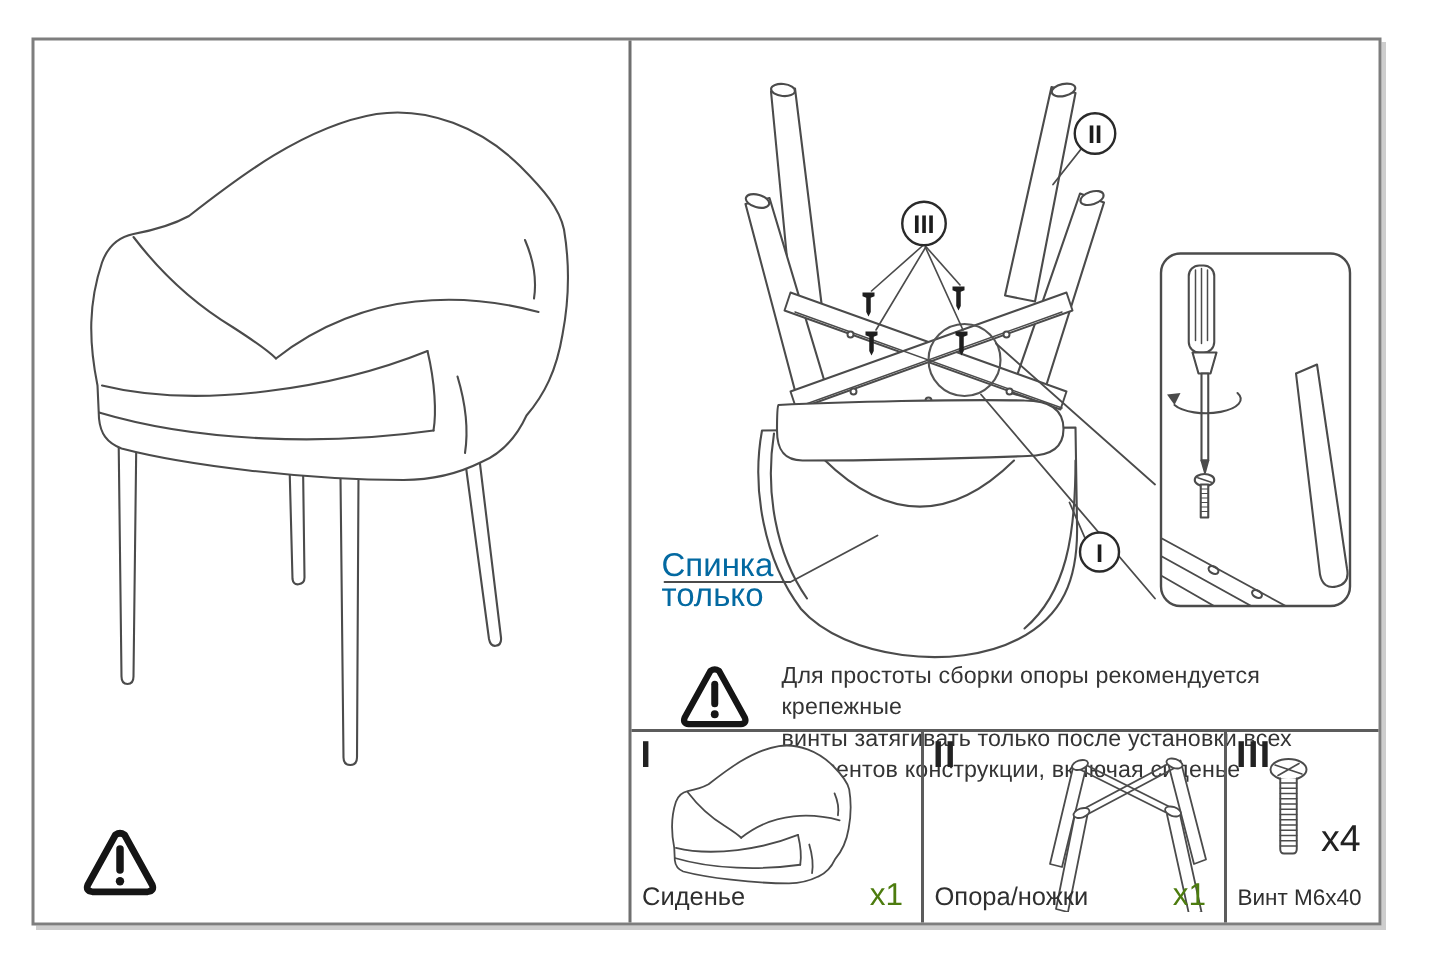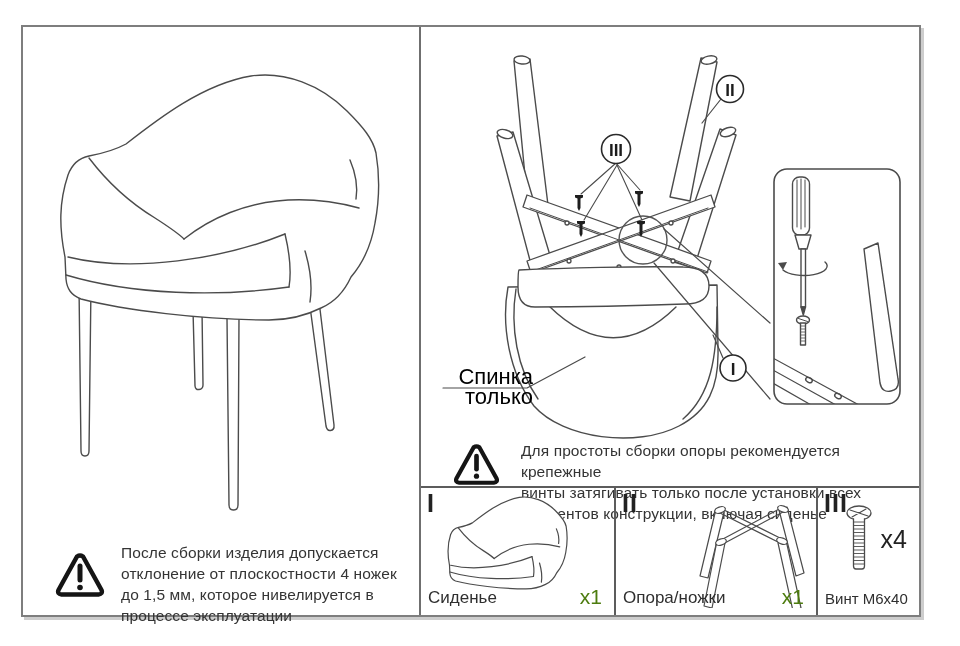--- a/index.html
+++ b/index.html
@@ -11,32 +11,32 @@
   .panel-right{position:absolute;left:398px;top:0;right:0;bottom:0;}
   svg{display:block;}
   .chair-svg{position:absolute;left:0;top:0;}
   .diagram-svg{position:absolute;left:0;top:0;}
   .warn{position:absolute;display:flex;align-items:flex-start;margin-top:12px;}
   .warn-left{left:32px;top:503px;gap:16px;width:360px;}
   .warn-left .tri{margin-top:10px;flex:0 0 auto;}
   .warn-right{left:32px;top:401px;gap:21px;width:470px;}
   .warn-right .tri{margin-top:3px;flex:0 0 auto;}
   .warn-text{font-size:15.5px;line-height:21px;color:#343434;white-space:pre-line;letter-spacing:.1px;}
-  .back-label{position:absolute;left:20px;top:340px;width:92px;text-align:right;
-              font-size:22px;line-height:20px;color:#000000;}
+  .back-label{position:absolute;left:20px;top:340px;width:92px;text-align:left;
+              font-size:22px;line-height:20px;color:#0369a1;}
   .parts-row{position:absolute;left:0;right:0;top:459px;bottom:0;border-top:2px solid #5c5c5c;display:flex;}
   .part{position:relative;height:100%;}
   .part-1{width:193px;border-right:2px solid #5c5c5c;}
   .part-2{width:200px;border-right:2px solid #5c5c5c;}
   .part-3{flex:1;}
   .numeral{position:absolute;left:6px;top:1px;font-size:25px;font-weight:700;color:#222;letter-spacing:1px;}
   .part-name{position:absolute;left:7px;bottom:7px;font-size:17px;color:#2f2f2f;margin-top:16px;}
   .part-3 .part-name{font-size:15px;bottom:8px;}
   .part-qty{position:absolute;right:12px;bottom:6px;font-size:21px;color:#4d7c0f;}
-  .part-qty-mid{position:absolute;right:12px;top:37px;font-size:25px;color:#222;}
+  .part-qty-mid{position:absolute;right:12px;top:57px;font-size:25px;color:#222;}
   .part-icon{position:absolute;}
 </style>
 </head>
 <body>
 
 <div class="stage">
   <div class="sheet">
 
     <div class="panel-left">
       <svg class="chair-svg" width="396" height="495" viewBox="0 0 396 495" fill="none" stroke="#4b4b4b" stroke-width="1.4" stroke-linecap="round" stroke-linejoin="round">
@@ -71,24 +71,20 @@
           <path d="M282,224 C288,244 289,262 287,275"></path>
         </g>
       </svg>
 
       <div class="warn warn-left">
         <svg class="tri" width="50" height="46" viewBox="0 0 50 46" fill="none">
           <path d="M22,4.5 Q25,2.5 28,4.5 L46.5,38 Q48,42 43.5,42.5 L6.5,42.5 Q2,42 3.5,38 Z" stroke="#151515" stroke-width="4.5" stroke-linejoin="round"></path>
           <path d="M25,14 L25,28" stroke="#151515" stroke-width="5" stroke-linecap="round"></path>
           <circle cx="25" cy="35.5" r="2.8" fill="#151515" stroke="none"></circle>
         </svg>
-        <div class="warn-text">После сборки изделия допускается
-отклонение от плоскостности 4 ножек
-до 1,5 мм, которое нивелируется в
-процессе эксплуатации</div>
       </div>
     </div>
 
     <div class="panel-right">
       <svg class="diagram-svg" width="496" height="459" viewBox="0 0 496 459" fill="none" stroke="#4b4b4b" stroke-width="1.4" stroke-linecap="round" stroke-linejoin="round">
 
         <g>
           <path fill="#fff" d="M87,260 C80,298 88,346 113,379 C142,412 216,421 258,399
                    C287,384 298,360 297,322 L296,258 Z"></path>
           <path d="M95,262 C89,300 96,342 117,372"></path>

